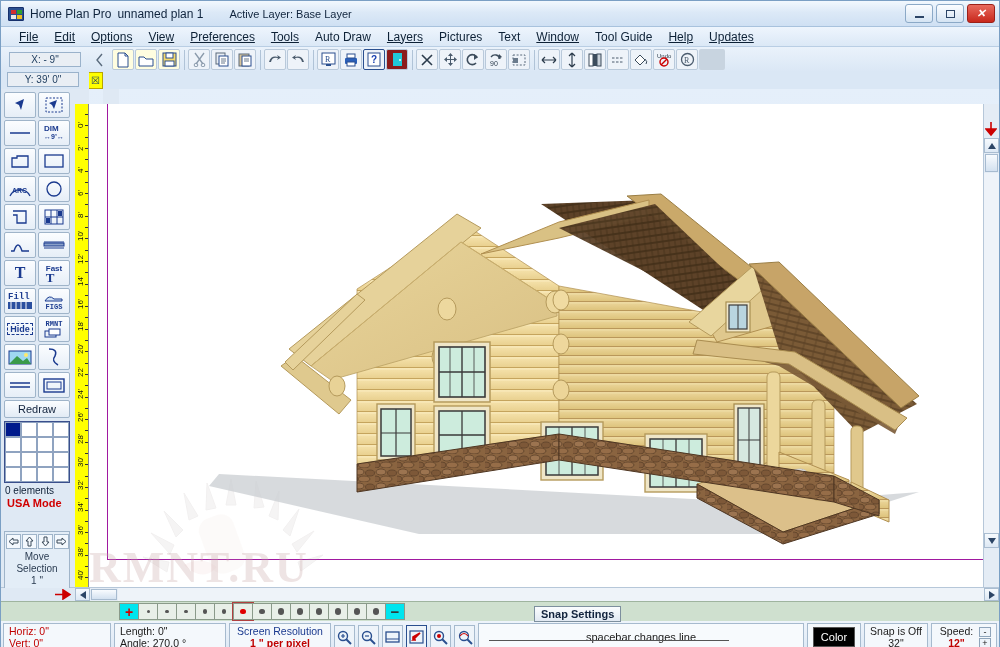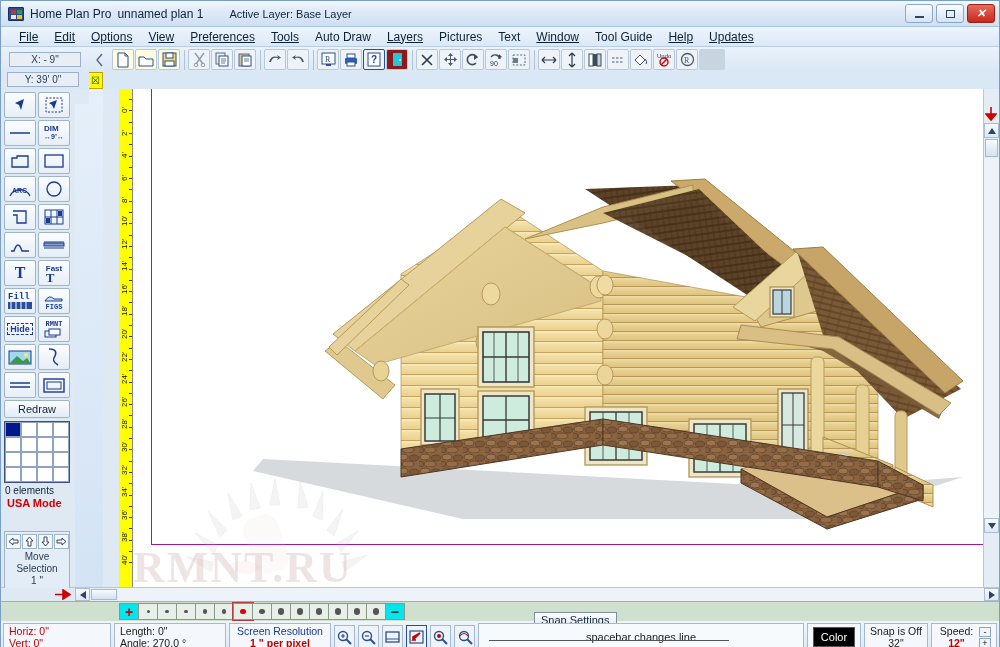--- a/index.html
+++ b/index.html
@@ -81,21 +81,21 @@
   .elcount { font-size:10px; color:#0d1f36; margin:1px 0 0 1px; }
   .usamode { font-size:11px; color:#d00000; font-weight:bold; margin:1px 0 0 3px; }
   .movebox { width:66px; border:1px solid #9fb4c9; background:#e3edf7;
      margin-top:22px; padding:2px 0 3px; text-align:center; }
   .movearrows { display:flex; justify-content:center; gap:1px; margin-bottom:2px; }
   .mbtn { width:15px; height:15px; border:1px solid #9fb4c9; background:#f3f8fd;
      display:flex; align-items:center; justify-content:center; }
   .movetxt { font-size:10px; color:#2b3c52; line-height:12px; }
 
   
-  .canvaswrap { flex:1; display:flex; flex-direction:row; position:relative;border-radius:6px; }
+  .canvaswrap { flex:1; display:flex; flex-direction:column; position:relative;border-radius:6px; }
   .hruler { height:15px; background:#ffff00; border-bottom:1px solid #888;
      position:relative; overflow:hidden; margin-left:14px; }
   .rulerrow { display:flex; }
   .corner { width:14px; height:15px; background:#dfe9f4; }
   .canvasrow { flex:1; display:flex; }
   .vruler { width:14px; background:#ffff00; position:relative; overflow:hidden;
      border-right:1px solid #888; }
   .vruler .tk { position:absolute; left:1px; font-size:8px; color:#111;
      transform:rotate(-90deg); transform-origin:left top; white-space:nowrap; }
   .vruler .tick { position:absolute; right:0; height:1px; width:3px; background:#333; }
@@ -132,23 +132,23 @@
      position:relative; border-top:1px solid #9fb49f; }
   .snapcells { display:flex; margin-left:118px; }
   .scell { width:20px; height:17px; border:1px solid #8a9a8a; background:#e8efe8;
      display:flex; align-items:center; justify-content:center; margin-right:-1px; }
   .scell.cyan { background:#00e5ee; }
   .scell.sel { background:#e8efe8; outline:1px solid #b04040; }
   .sdot { border-radius:50%; background:#555; }
   .sdot.red { background:#e00000; }
   .plusmark { color:#d00000; font-weight:bold; font-size:14px; line-height:1; }
   .minusmark { color:#333; font-weight:bold; font-size:15px; line-height:1; }
-  .snapsettings { position:absolute; left:533px; top:10px; height:16px;
+  .snapsettings { position:absolute; left:533px; top:4px; height:16px;
      border:1px solid #7d8f9e; background:linear-gradient(180deg,#fbfdff,#e1e9f2);
-     font-size:11px; color:#12233d; padding:0 6px; line-height:14px; }
+     font-size:11px; color:#12233d; padding:0 6px; line-height:14px;font-weight:bold; }
 
   
   .status { height:32px; display:flex; align-items:stretch; padding:2px 2px;
      background:linear-gradient(180deg,#eef4fb,#dce8f5); gap:3px; }
   .sbox { border:1px solid #a6bace; background:#f4f8fc; padding:1px 5px;
      display:flex; flex-direction:column; justify-content:center; }
   .sline { font-size:10.5px; line-height:12px; white-space:nowrap; }
   .red { color:#c00000; }
   .blue { color:#1a3a8f; font-weight:normal;text-align:center; }
   .blk { color:#1a1a1a; }

